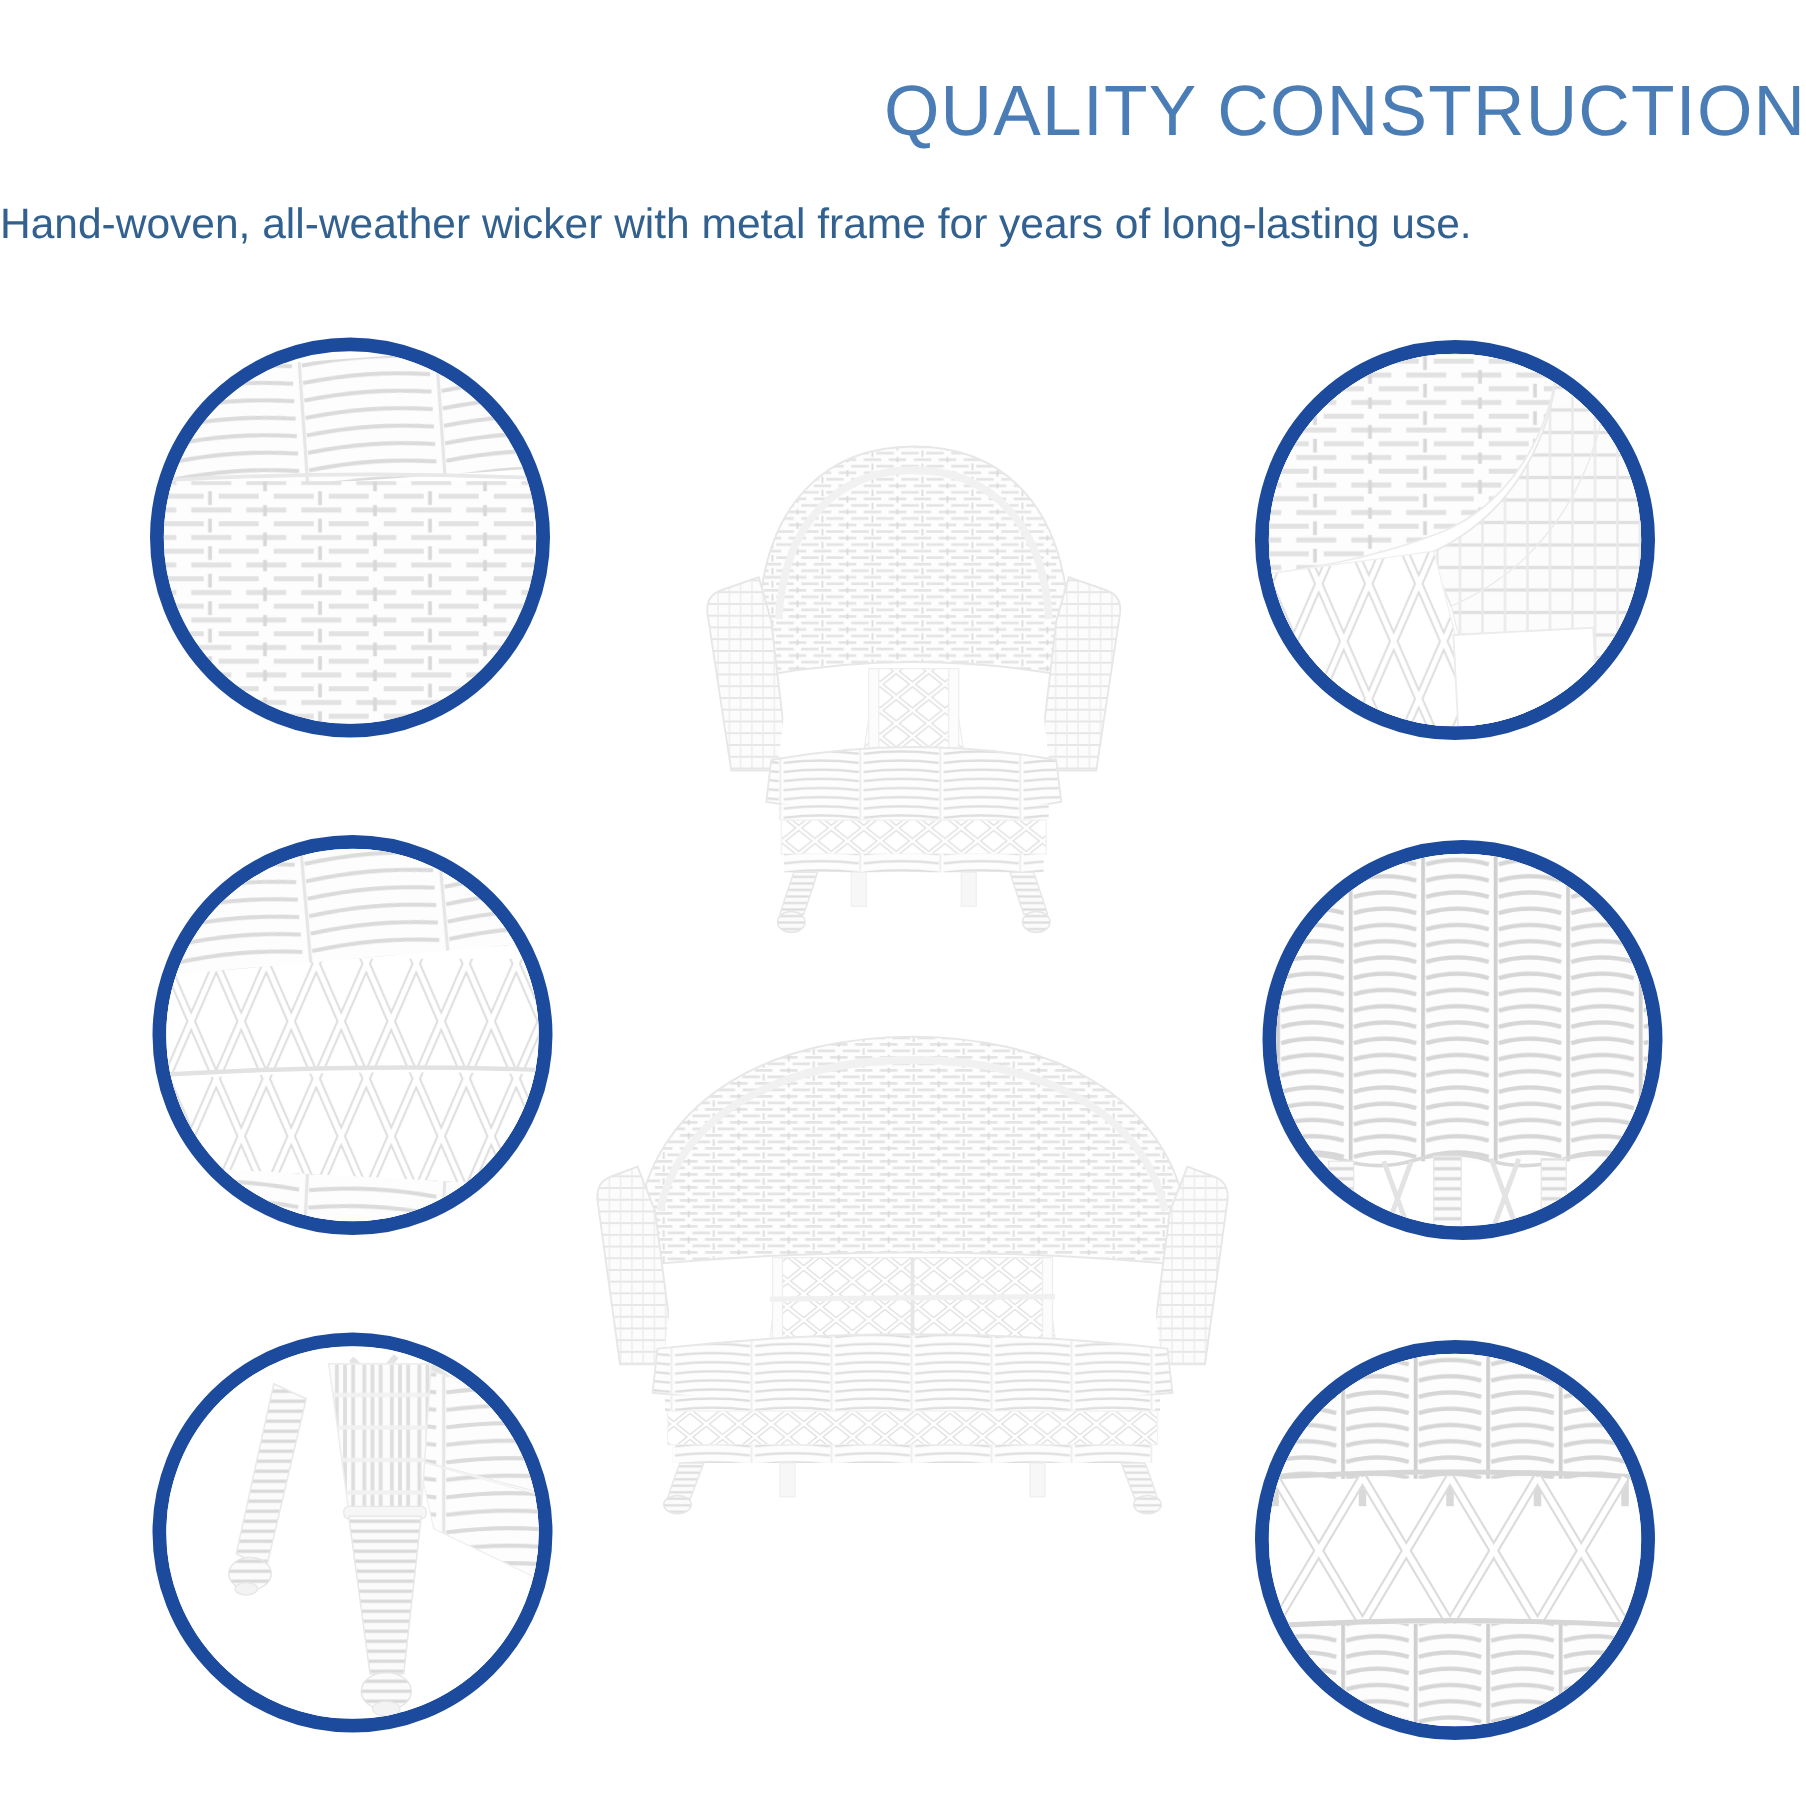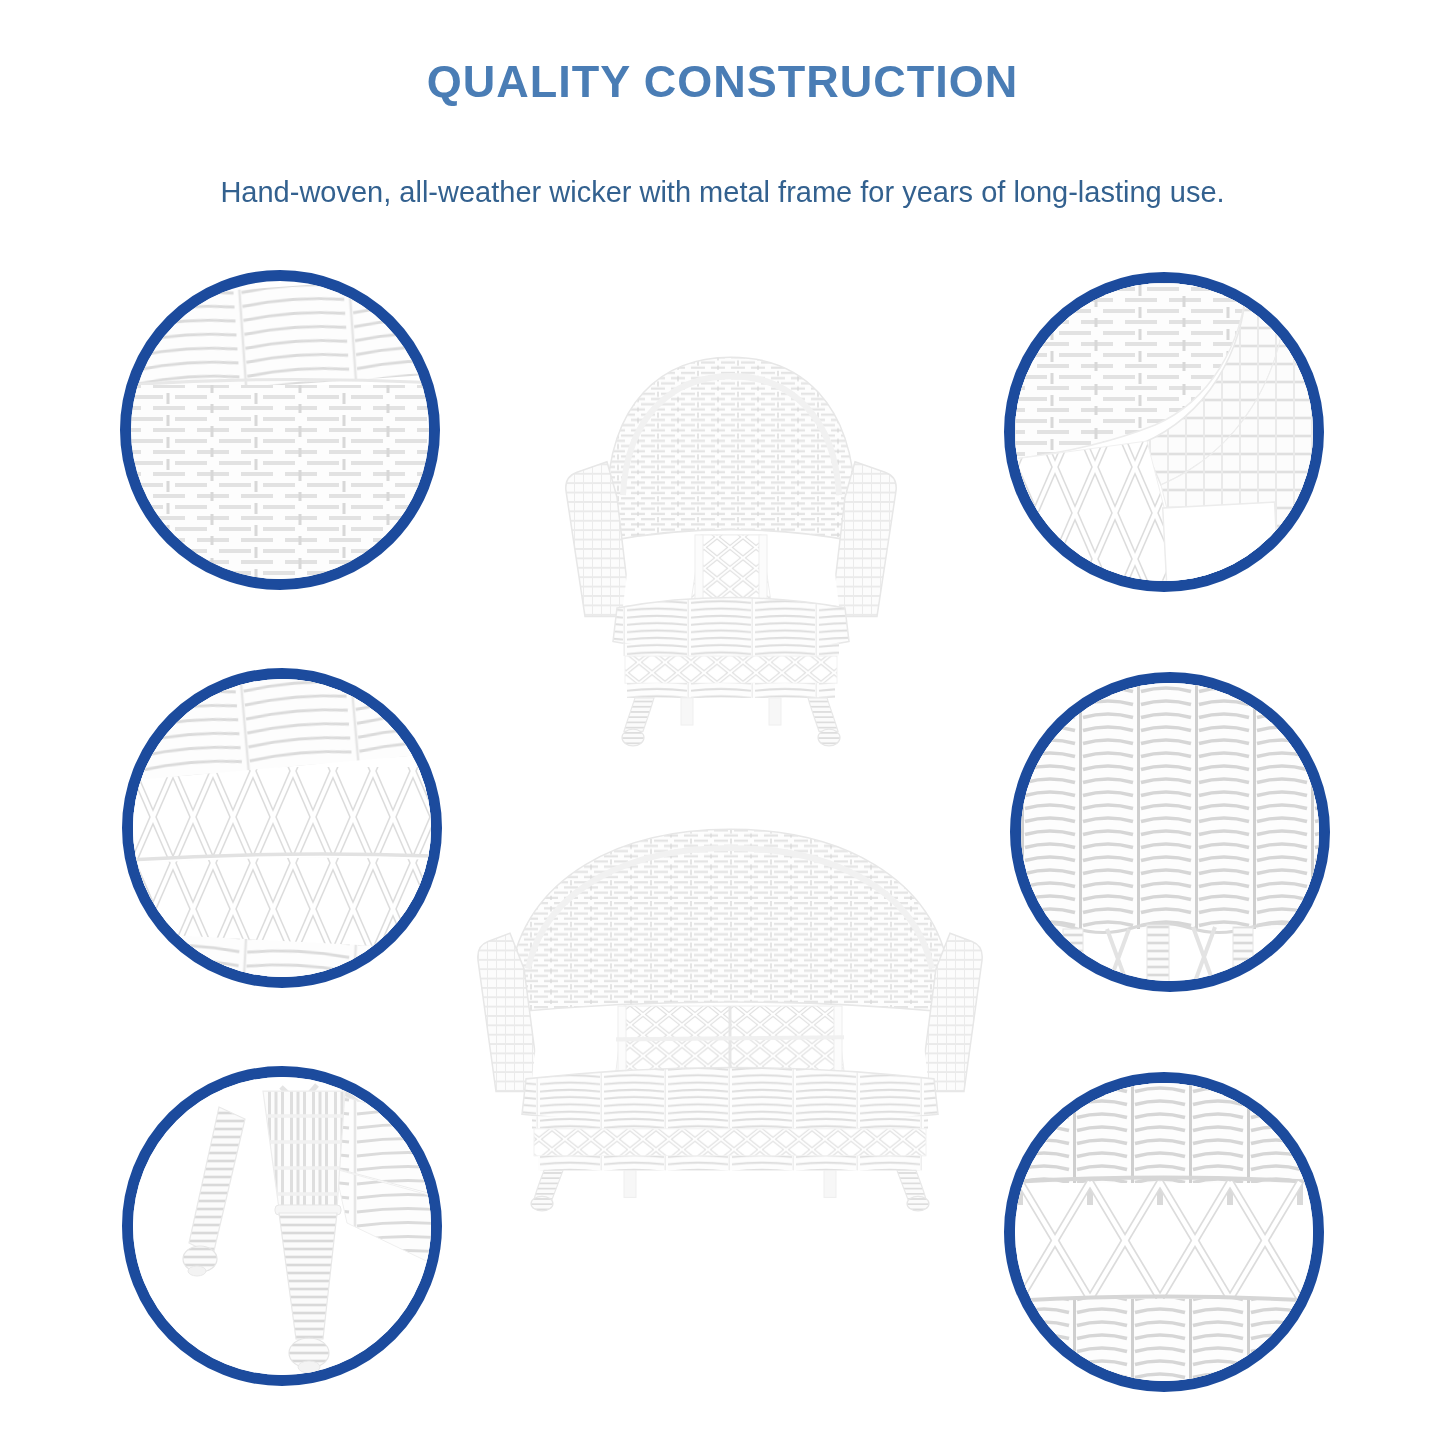--- a/index.html
+++ b/index.html
@@ -1,23 +1,23 @@
 <!DOCTYPE html>
 <html style="--title-color: #4a7db5; --subtitle-color: #33618f; --ring-color: #1c4b9d; --background: #ffffff;"><head>
 <meta charset="utf-8">
 <style>
   html,body{margin:0;padding:0;background:#fff;}
   .canvas{position:relative;width:1445px;height:1445px;overflow:hidden;
           background:var(--background,#ffffff);
           font-family:"Liberation Sans",sans-serif;}
-  .title{position:absolute;top:56px;left:0;width:100%;text-align:center;
-         font-size:45px;font-weight:700;letter-spacing:1px;
+  .title{position:absolute;top:56px;left:0;width:100%;text-align:right;
+         font-size:57px;font-weight:400;letter-spacing:1px;
          color:var(--title-color,#4a7db5);white-space:nowrap;}
-  .subtitle{position:absolute;top:176px;left:0;width:100%;text-align:center;
-            font-size:29px;font-weight:400;letter-spacing:0px;
+  .subtitle{position:absolute;top:160px;left:0;width:100%;text-align:left;
+            font-size:34px;font-weight:400;letter-spacing:0px;
             color:var(--subtitle-color,#33618f);white-space:nowrap;}
   .callout{position:absolute;width:298px;height:298px;background:#fff;
            border:11px solid var(--ring-color,#1c4b9d);border-radius:50%;overflow:hidden;}
   .callout svg{display:block;width:298px;height:298px;}
   .product{position:absolute;}
   .pos-tl{left:120px;top:270px;}
   .pos-tr{left:1004px;top:272px;}
   .pos-ml{left:122px;top:668px;}
   .pos-mr{left:1010px;top:672px;}
   .pos-bl{left:122px;top:1066px;}

